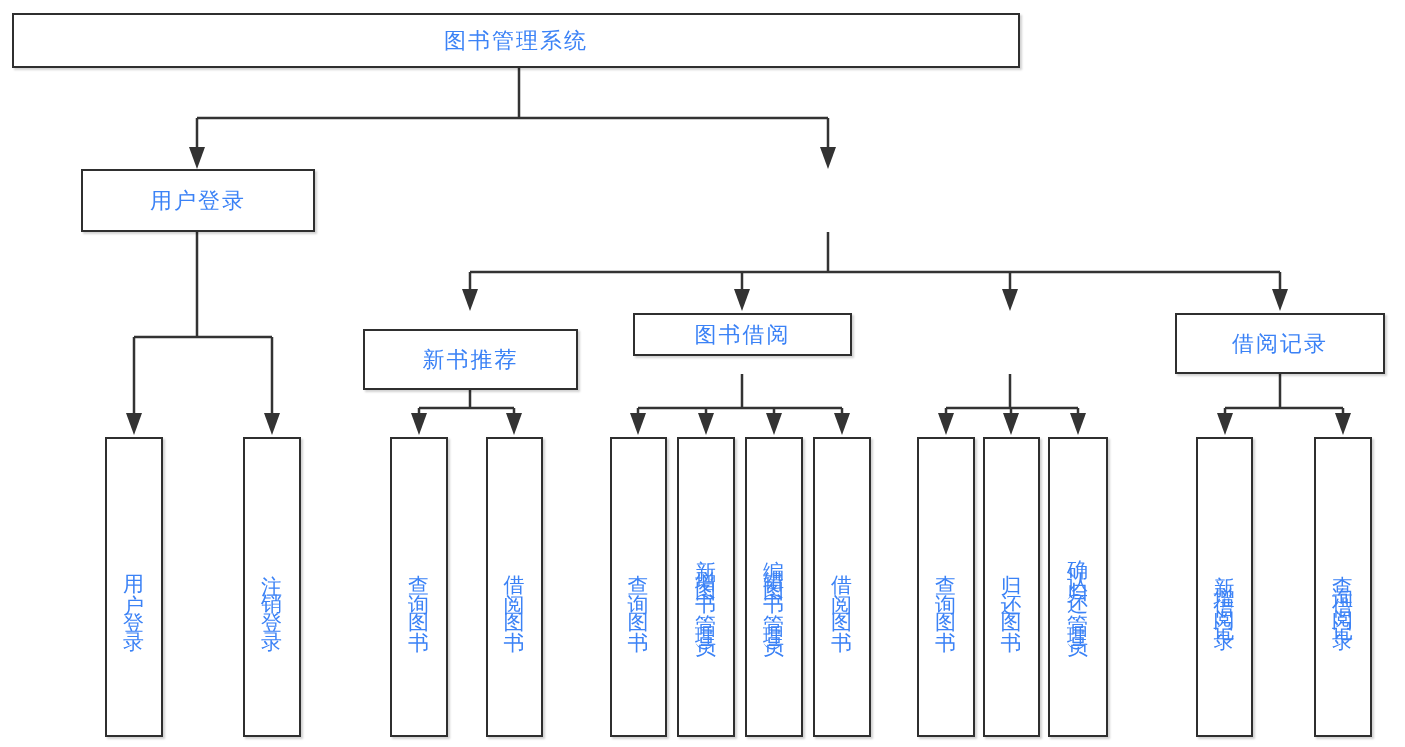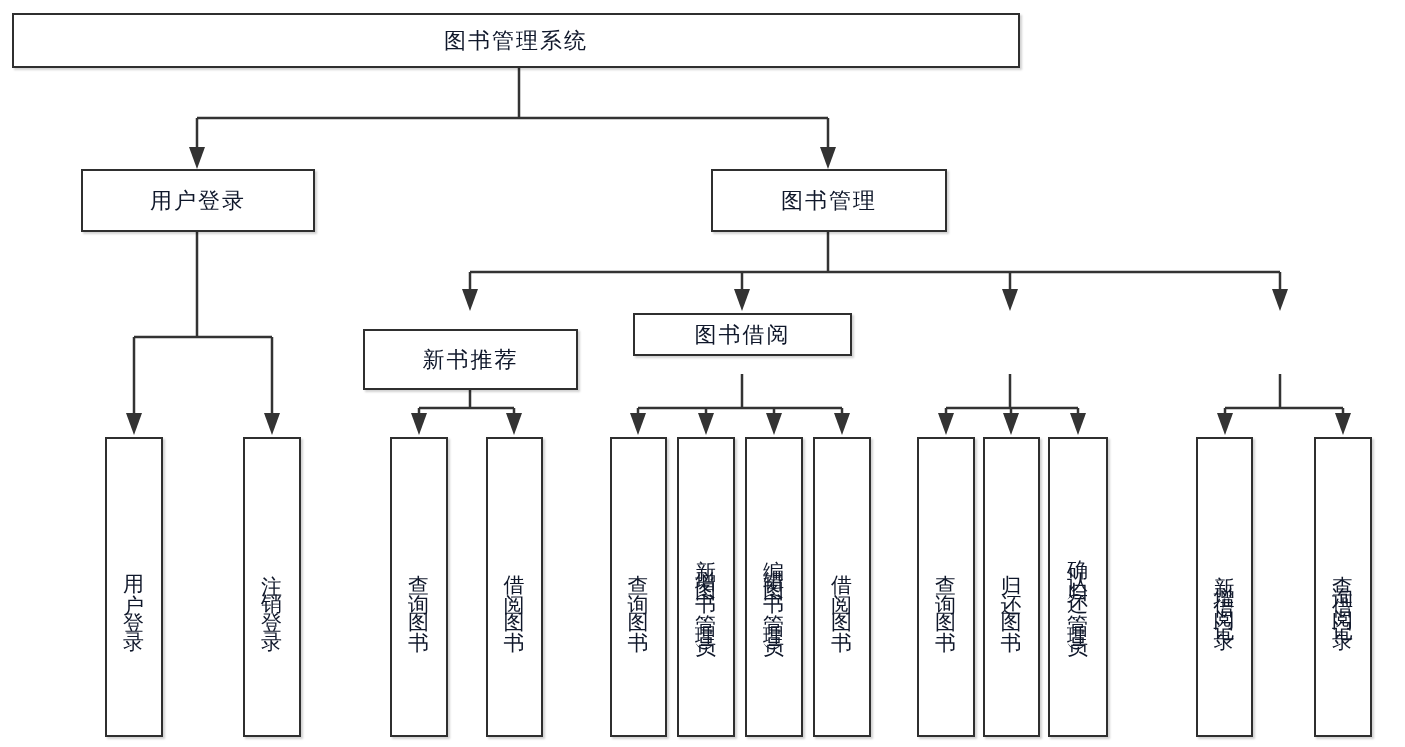--- a/index.html
+++ b/index.html
@@ -18,21 +18,21 @@
   }
   .node {
     position: absolute;
     box-sizing: border-box;
     background: #ffffff;
     border: 2.5px solid #2f2f2f;
     box-shadow: 2px 2px 2px rgba(0,0,0,0.18);
     display: flex;
     align-items: center;
     justify-content: center;
-    color: #0f172a;
+    color: #3b82f6;
     z-index: 1;
   }
   .hlabel {
     font-size: 22px;
     font-weight: 500;
     letter-spacing: 2px;
     white-space: nowrap;
   }
   .vtext {
     writing-mode: vertical-lr;
@@ -103,29 +103,29 @@
     </g>
   </svg>
 
   <div class="node" style="left:12px; top:13px; width:1008px; height:55px;">
     <span class="hlabel">图书管理系统</span>
   </div>
 
   <div class="node" style="left:81px; top:169px; width:234px; height:63px;">
     <span class="hlabel">用户登录</span>
   </div>
-  <div class="node" style="left:711px; top:169px; width:236px; height:63px;">
-    <span class="hlabel">图书管理</span>
-  </div>
 
   <div class="node" style="left:363px; top:329px; width:215px; height:61px;">
     <span class="hlabel">新书推荐</span>
   </div>
   <div class="node" style="left:633px; top:313px; width:219px; height:43px;">
     <span class="hlabel">图书借阅</span>
+  </div>
+  <div class="node" style="left:1175px; top:313px; width:210px; height:61px;">
+    <span class="hlabel">借阅记录</span>
   </div>
 
   <div class="node" style="left:105px; top:437px; width:58px; height:300px;">
     <span class="vtext sp-wide">用户登录</span>
   </div>
   <div class="node" style="left:243px; top:437px; width:58px; height:300px;">
     <span class="vtext sp-wide">注销登录</span>
   </div>
 
   <div class="node" style="left:390px; top:437px; width:58px; height:300px;">

